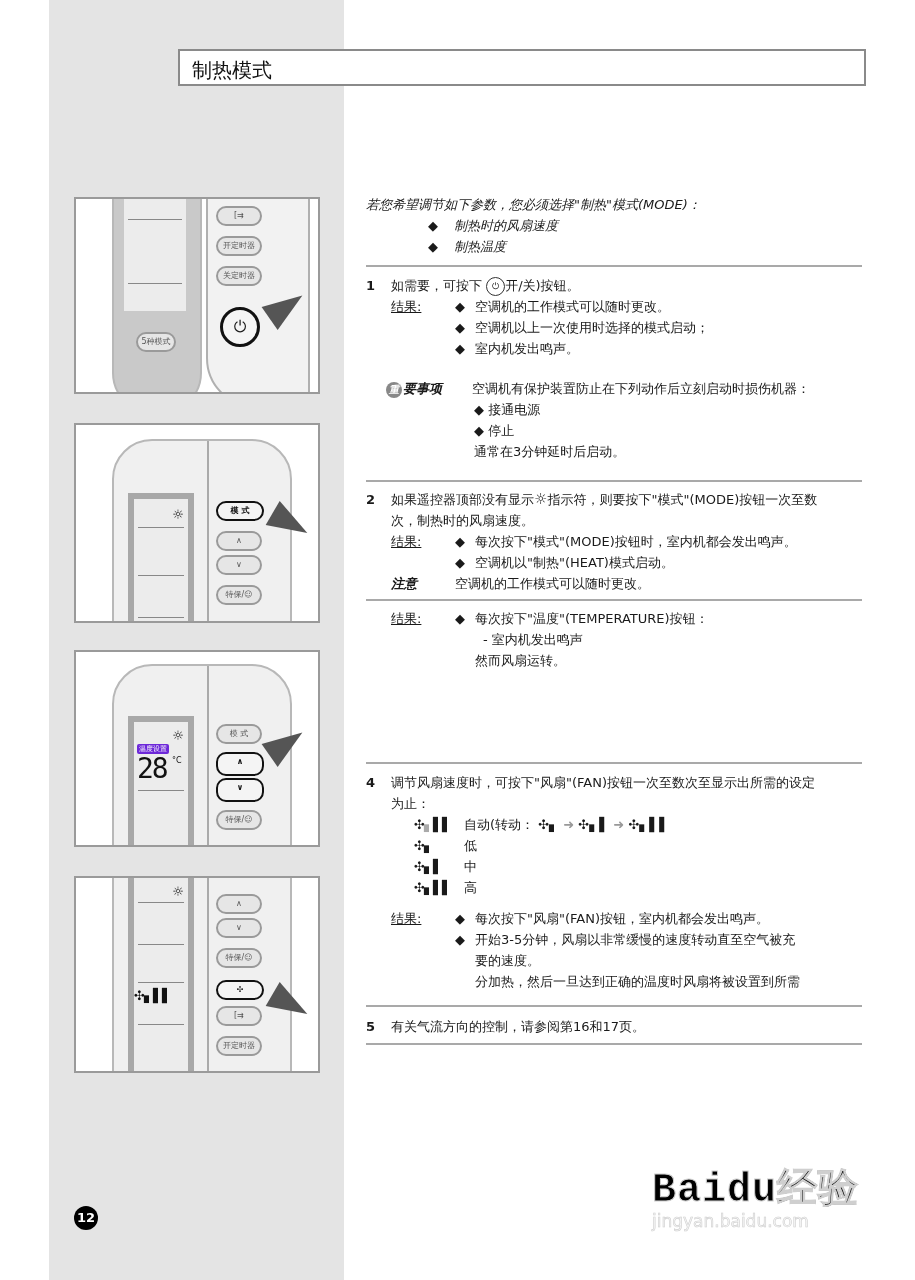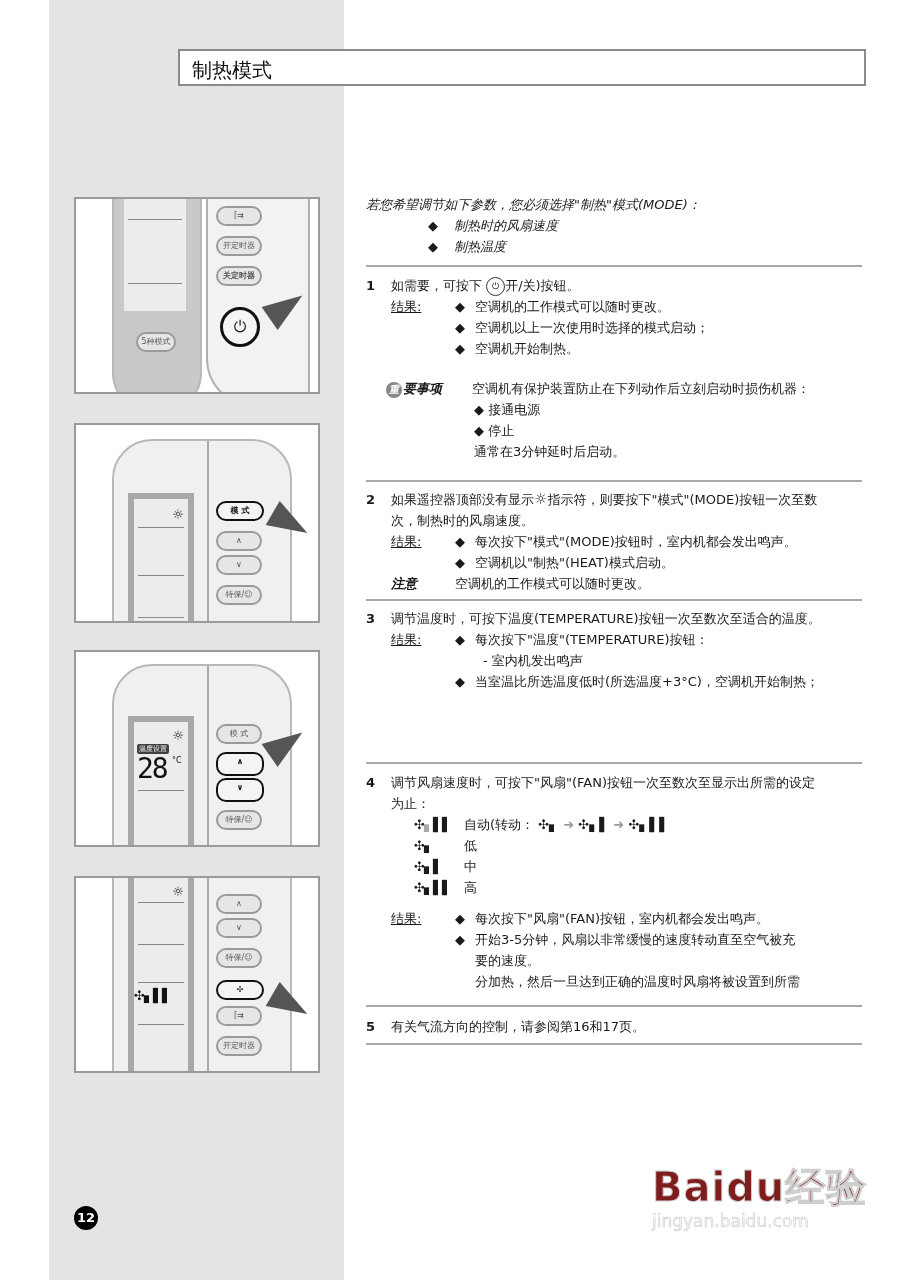--- a/index.html
+++ b/index.html
@@ -75,21 +75,21 @@
     display:inline-block; width:17px; height:17px; border:1.5px solid #333; border-radius:50%;
     font-size:9px; text-align:center; line-height:17px; vertical-align:middle;
   }
 
   .page-num {
     position:absolute; left:74px; top:1206px; width:24px; height:24px; border-radius:50%;
     background:#000; color:#fff; font-size:13px; text-align:center; line-height:24px; font-weight:bold;
   }
   .watermark { position:absolute; left:652px; top:1160px; color:#dcdcdc; }
   .watermark .big { font-size:40px; font-weight:bold; letter-spacing:1px;
-    -webkit-text-stroke:1px #cfcfcf; color:#7f1d1d; }
+    -webkit-text-stroke:1px #cfcfcf; color:#000000;font-family:Liberation Mono, monospace; }
   .watermark .small { font-size:17px; -webkit-text-stroke:0.6px #cfcfcf; color:#f7f7f7; margin-top:-4px; }
 </style>
 </head>
 <body>
 
 <div class="gray-panel"></div>
 
 <div class="title-box">
   <span>制热模式</span>
 </div>
@@ -97,21 +97,21 @@
 <div class="remote-frame" style="top:197px;height:197px;">
   <div class="rc-left-body" style="left:36px;top:-10px;width:86px;height:220px;border-radius:0 0 40px 40px;background:#c9c9c9;"></div>
   <div class="rc-lcd" style="left:48px;top:-4px;width:62px;height:116px;border-width:0;background:#ececec;">
     <div class="line" style="top:24px;"></div>
     <div class="line" style="top:88px;"></div>
   </div>
   <div class="rc-btn" style="left:60px;top:133px;width:40px;">5种模式</div>
   <div class="rc-right-body" style="left:130px;top:-10px;width:100px;height:215px;border-radius:0 0 0 50px;"></div>
   <div class="rc-btn" style="left:140px;top:7px;width:46px;">[⇉</div>
   <div class="rc-btn" style="left:140px;top:37px;width:46px;">开定时器</div>
-  <div class="rc-btn" style="left:140px;top:67px;width:46px;font-weight:bold;">关定时器</div>
+  <div class="rc-btn" style="left:140px;top:67px;width:46px;">关定时器</div>
   <div style="position:absolute;left:144px;top:108px;width:40px;height:40px;border-radius:50%;border:3px solid #111;background:#f5f5f5;box-sizing:border-box;text-align:center;line-height:34px;font-size:16px;"><span>⏻</span></div>
   <div class="pointer" style="left:196px;top:88px;transform:rotate(55deg);"></div>
 </div>
 
 <div class="remote-frame" style="top:423px;height:200px;">
   <div class="rc-left-body" style="left:36px;top:14px;width:176px;height:200px;border-radius:40px 40px 0 0;background:#f0f0f0;"></div>
   <div style="position:absolute;left:131px;top:16px;width:2px;height:190px;background:#aaa;"></div>
   <div class="rc-lcd" style="left:52px;top:68px;width:66px;height:140px;">
     <div class="line" style="top:28px;"></div>
     <div class="line" style="top:76px;"></div>
@@ -123,21 +123,21 @@
   <div class="rc-btn" style="left:140px;top:130px;width:46px;">∨</div>
   <div class="rc-btn" style="left:140px;top:160px;width:46px;">特保/☺</div>
   <div class="pointer" style="left:200px;top:78px;transform:rotate(120deg);"></div>
 </div>
 
 <div class="remote-frame" style="top:650px;height:197px;">
   <div class="rc-left-body" style="left:36px;top:12px;width:176px;height:200px;border-radius:40px 40px 0 0;background:#f0f0f0;"></div>
   <div style="position:absolute;left:131px;top:14px;width:2px;height:190px;background:#aaa;"></div>
   <div class="rc-lcd" style="left:52px;top:64px;width:66px;height:140px;">
     <span class="sun" style="right:4px;top:6px;">☼</span>
-    <span style="position:absolute;left:3px;top:22px;background:#404040;color:#fff;font-size:7px;padding:0 2px;border-radius:2px;">温度设置</span>
+    <span style="position:absolute;left:3px;top:22px;background:#6d28d9;color:#fff;font-size:7px;padding:0 2px;border-radius:2px;">温度设置</span>
     <span style="position:absolute;left:3px;top:30px;font-size:28px;font-family:'DejaVu Sans Mono',monospace;color:#111;letter-spacing:-2px;">28</span>
     <span style="position:absolute;left:38px;top:34px;font-size:8px;color:#111;">°C</span>
     <div class="line" style="top:68px;"></div>
     <div class="line" style="top:124px;"></div>
   </div>
   <div class="rc-btn" style="left:140px;top:72px;width:46px;">模 式</div>
   <div class="rc-btn active" style="left:140px;top:100px;width:48px;height:24px;">∧</div>
   <div class="rc-btn active" style="left:140px;top:126px;width:48px;height:24px;">∨</div>
   <div class="rc-btn" style="left:140px;top:158px;width:46px;">特保/☺</div>
   <div class="pointer" style="left:196px;top:72px;transform:rotate(55deg);"></div>
@@ -170,21 +170,21 @@
 </div>
 <div class="hr" style="top:265px;"></div>
 
 <div class="content" style="top:275px;">
   <div>
     <span class="num">1</span><span>如需要，可按下</span>
     <span class="power-icon">⏻</span><span>开/关)按钮。</span>
   </div>
   <div><span class="res-label">结果:</span><span class="dia">◆</span><span>空调机的工作模式可以随时更改。</span></div>
   <div class="res-line"><span class="dia">◆</span><span>空调机以上一次使用时选择的模式启动；</span></div>
-  <div class="res-line"><span class="dia">◆</span><span>空调机开始制热。</span></div>
+  <div class="res-line"><span class="dia">◆</span><span>室内机发出鸣声。</span></div>
 </div>
 
 <div class="content" style="top:378px;margin-left:20px;">
   <div>
     <span class="imp-label"><span class="imp-badge">重</span><span>要事项</span></span><span>空调机有保护装置防止在下列动作后立刻启动时损伤机器：</span>
   </div>
   <div class="imp-body">◆ <span>接通电源</span></div>
   <div class="imp-body">◆ <span>停止</span></div>
   <div class="imp-body">通常在3分钟延时后启动。</div>
 </div>
@@ -193,24 +193,23 @@
 <div class="content" style="top:489px;">
   <div><span class="num">2</span><span>如果遥控器顶部没有显示</span><span style="font-weight:bold;font-size:15px;">☼</span><span>指示符，则要按下"模式"(MODE)按钮一次至数</span></div>
   <div class="indent25">次，制热时的风扇速度。</div>
   <div><span class="res-label">结果:</span><span class="dia">◆</span><span>每次按下"模式"(MODE)按钮时，室内机都会发出鸣声。</span></div>
   <div class="res-line"><span class="dia">◆</span><span>空调机以"制热"(HEAT)模式启动。</span></div>
   <div><span class="note-label">注意</span><span>空调机的工作模式可以随时更改。</span></div>
 </div>
 <div class="hr" style="top:599px;"></div>
 
 <div class="content" style="top:608px;">
-  <div><span class="num">3</span><span>调节温度时，可按下温度(TEMPERATURE)按钮一次至数次至适合的温度。</span></div>
   <div><span class="res-label">结果:</span><span class="dia">◆</span><span>每次按下"温度"(TEMPERATURE)按钮：</span></div>
   <div class="sub">- 室内机发出鸣声</div>
-  <div class="res-line"><span class="dia">◆</span><span>当室温比所选温度低时(所选温度+3°C)，空调机开始制热；</span></div>
+  <div class="cont">然而风扇运转。</div>
 </div>
 <div class="hr" style="top:762px;"></div>
 
 <div class="content" style="top:772px;">
   <div><span class="num">4</span><span>调节风扇速度时，可按下"风扇"(FAN)按钮一次至数次至显示出所需的设定</span></div>
   <div class="indent25">为止：</div>
   <div class="fan-row">
     <span class="fan-glyph">✣<span class="dim">▖</span>▌▌</span><span>自动(转动：</span>
     <b>✣▖</b>
     <span class="arrow-g">➜</span>

